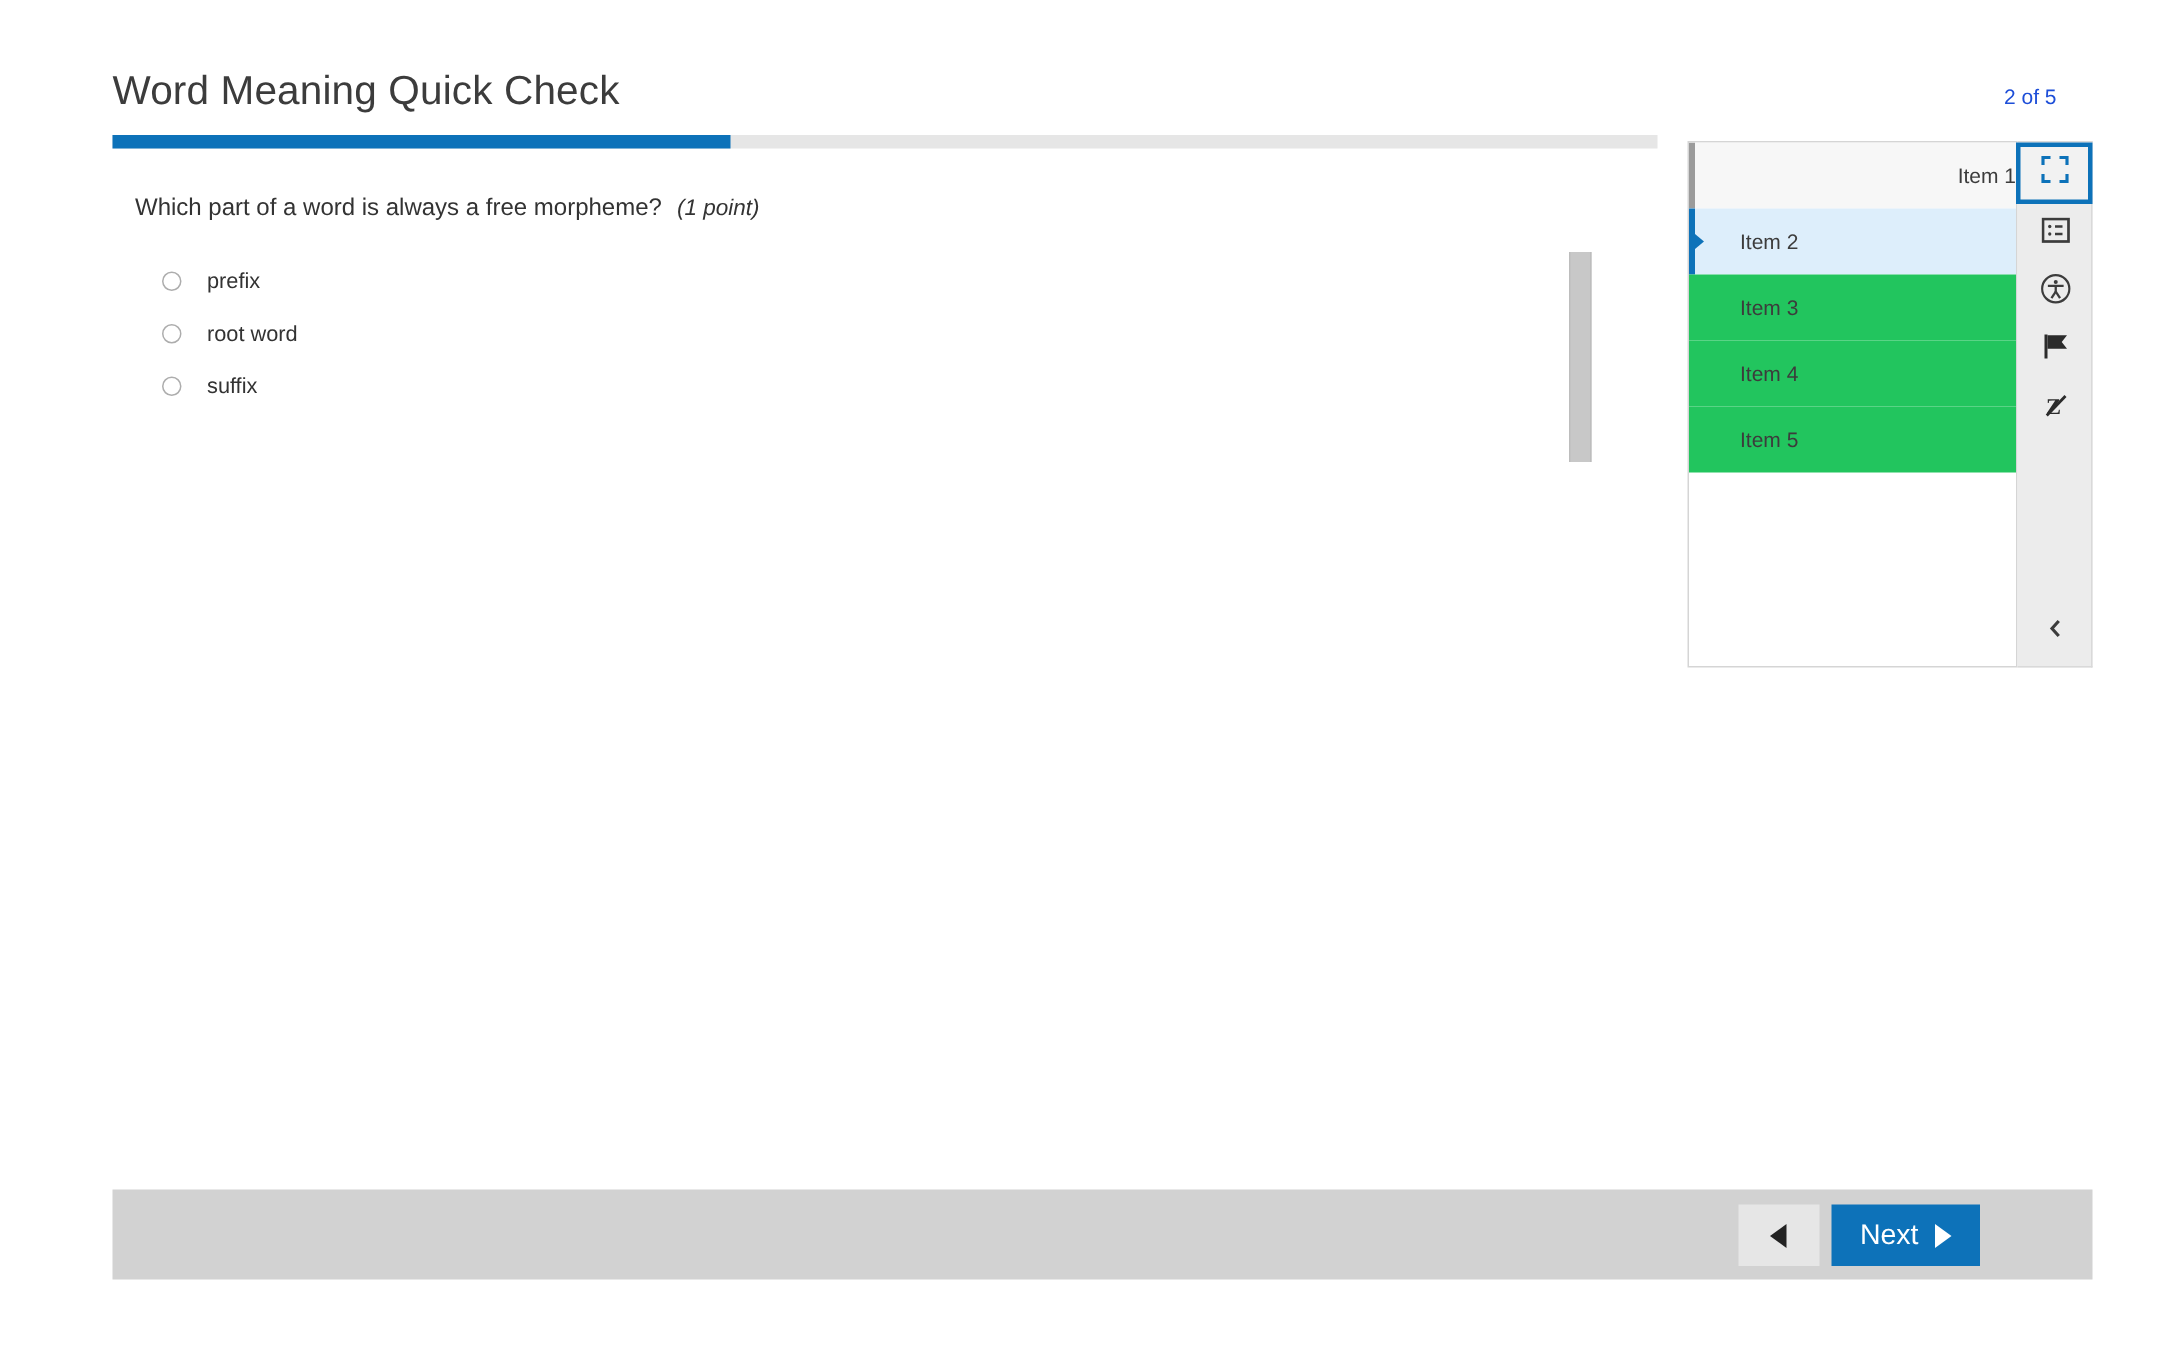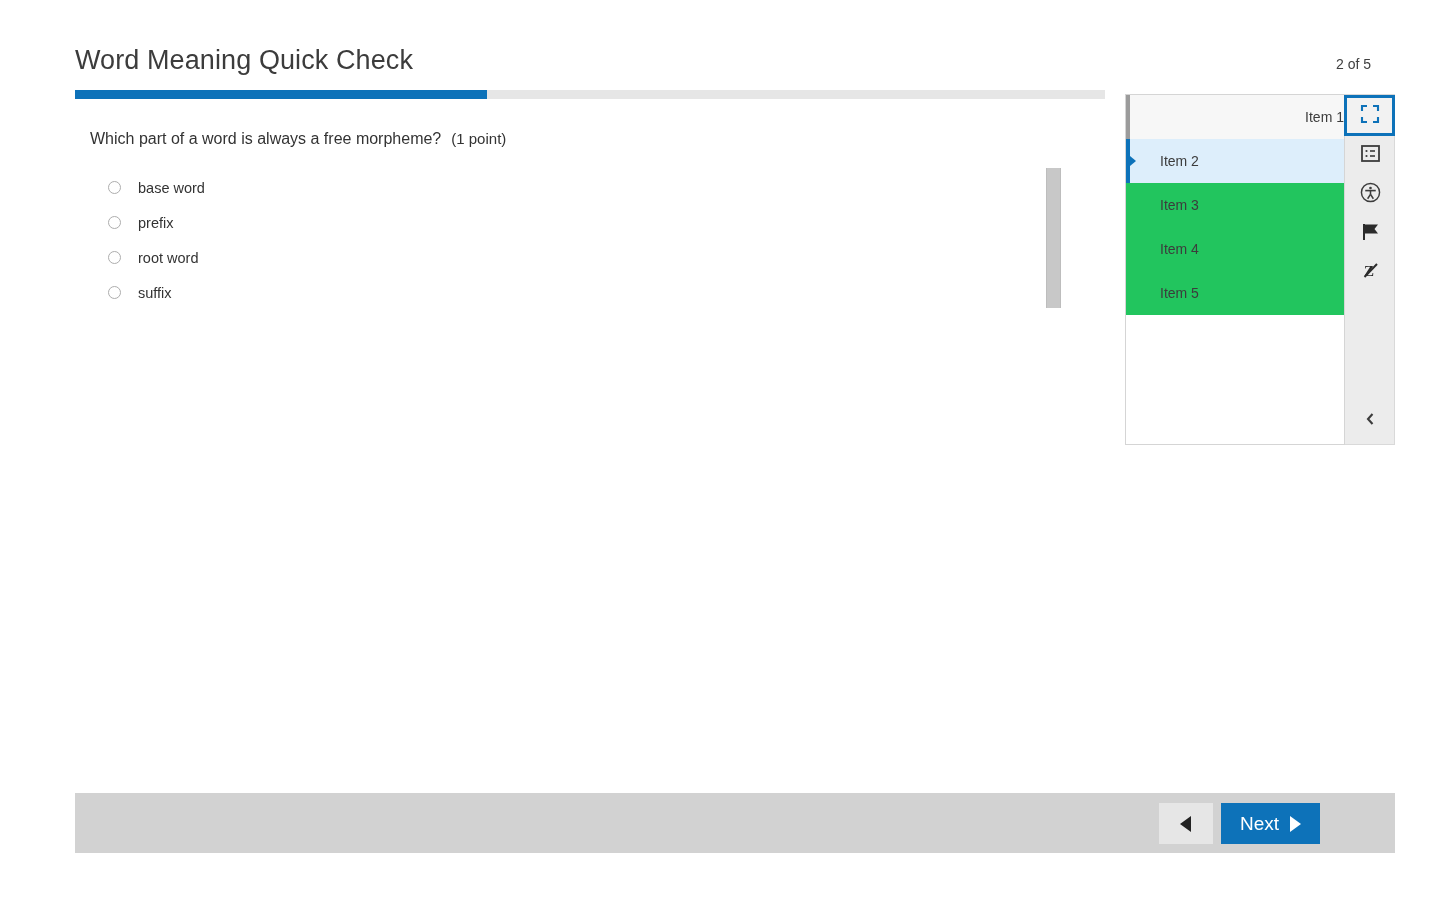--- a/index.html
+++ b/index.html
@@ -30,21 +30,21 @@
     color: #3c3c3c;
     letter-spacing: 0.1px;
     white-space: nowrap;
   }
 
   .progress-counter {
     position: absolute;
     right: 84px;
     top: 56px;
     font-size: 14px;
-    color: #404040;
+    color: #1d4ed8;
     white-space: nowrap;
   }
 
   .progress-track {
     position: absolute;
     left: 60px;
     top: 90px;
     width: 1030px;
     height: 9px;
     background: #e6e6e6;
@@ -65,20 +65,21 @@
 
   .question-stem {
     position: absolute;
     left: 15px;
     top: 12px;
     font-size: 16px;
     color: #333333;
     white-space: nowrap;
   }
   .question-points {
+    font-style: italic;
     font-size: 15px;
     color: #333333;
     margin-left: 10px;
   }
 
   .choice-list {
     position: absolute;
     left: 15px;
     top: 52px;
     width: 900px;
@@ -298,24 +299,20 @@
   <div class="progress-track">
     <div class="progress-fill" id="progress-fill" style="width: 40%;"></div>
   </div>
 
   <div class="question-area">
     <div class="question-stem">
       <span>Which part of a word is always a free morpheme?</span><span class="question-points">(1 point)</span>
     </div>
 
     <div class="choice-list" id="choice-list">
-        <div class="choice-row">
-          <span class="radio-dot"></span>
-          <span class="choice-text">base word</span>
-        </div>
         <div class="choice-row">
           <span class="radio-dot"></span>
           <span class="choice-text">prefix</span>
         </div>
         <div class="choice-row">
           <span class="radio-dot"></span>
           <span class="choice-text">root word</span>
         </div>
         <div class="choice-row">
           <span class="radio-dot"></span>

